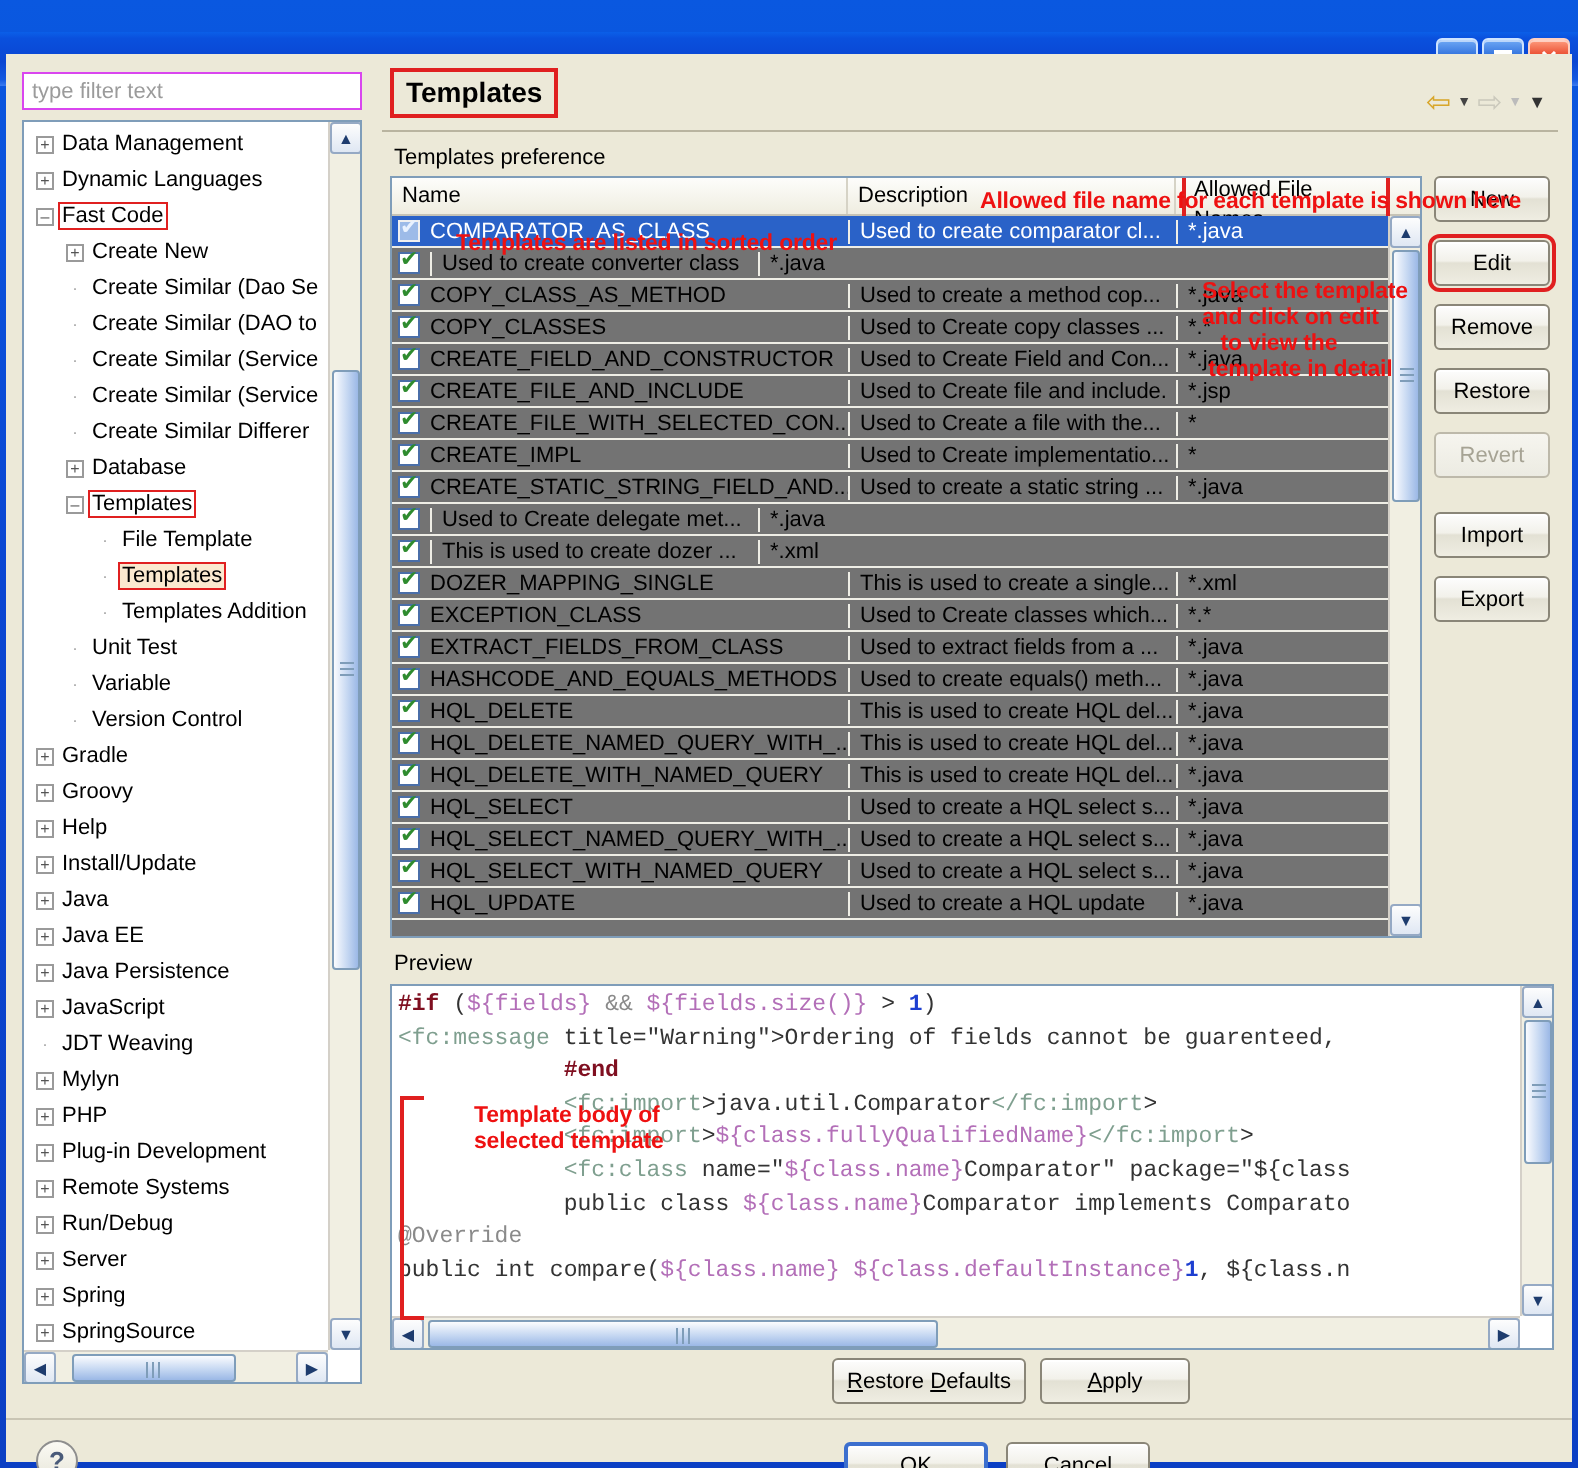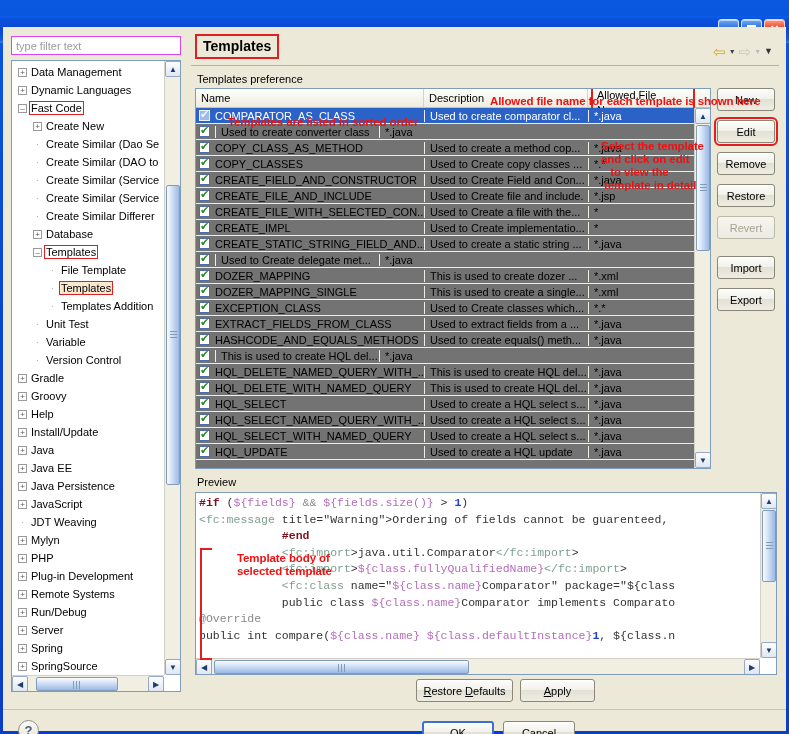--- a/index.html
+++ b/index.html
@@ -509,21 +509,20 @@
               <span class="c-desc">Used to create a static string ...</span>
               <span class="c-file">*.java</span>
             </div>
             <div class="row">
               <span class="cb"></span>
               <span class="c-desc">Used to Create delegate met...</span>
               <span class="c-file">*.java</span>
             </div>
             <div class="row">
               <span class="cb"></span>
-              <span class="c-name">DOZER_MAPPING</span>
               <span class="c-desc">This is used to create dozer ...</span>
               <span class="c-file">*.xml</span>
             </div>
             <div class="row">
               <span class="cb"></span>
               <span class="c-name">DOZER_MAPPING_SINGLE</span>
               <span class="c-desc">This is used to create a single...</span>
               <span class="c-file">*.xml</span>
             </div>
             <div class="row">
@@ -539,20 +538,21 @@
               <span class="c-file">*.java</span>
             </div>
             <div class="row">
               <span class="cb"></span>
               <span class="c-name">HASHCODE_AND_EQUALS_METHODS</span>
               <span class="c-desc">Used to create equals() meth...</span>
               <span class="c-file">*.java</span>
             </div>
             <div class="row">
               <span class="cb"></span>
+              <span class="c-name">HQL_DELETE</span>
               <span class="c-desc">This is used to create HQL del...</span>
               <span class="c-file">*.java</span>
             </div>
             <div class="row">
               <span class="cb"></span>
               <span class="c-name">HQL_DELETE_NAMED_QUERY_WITH_...</span>
               <span class="c-desc">This is used to create HQL del...</span>
               <span class="c-file">*.java</span>
             </div>
             <div class="row">

